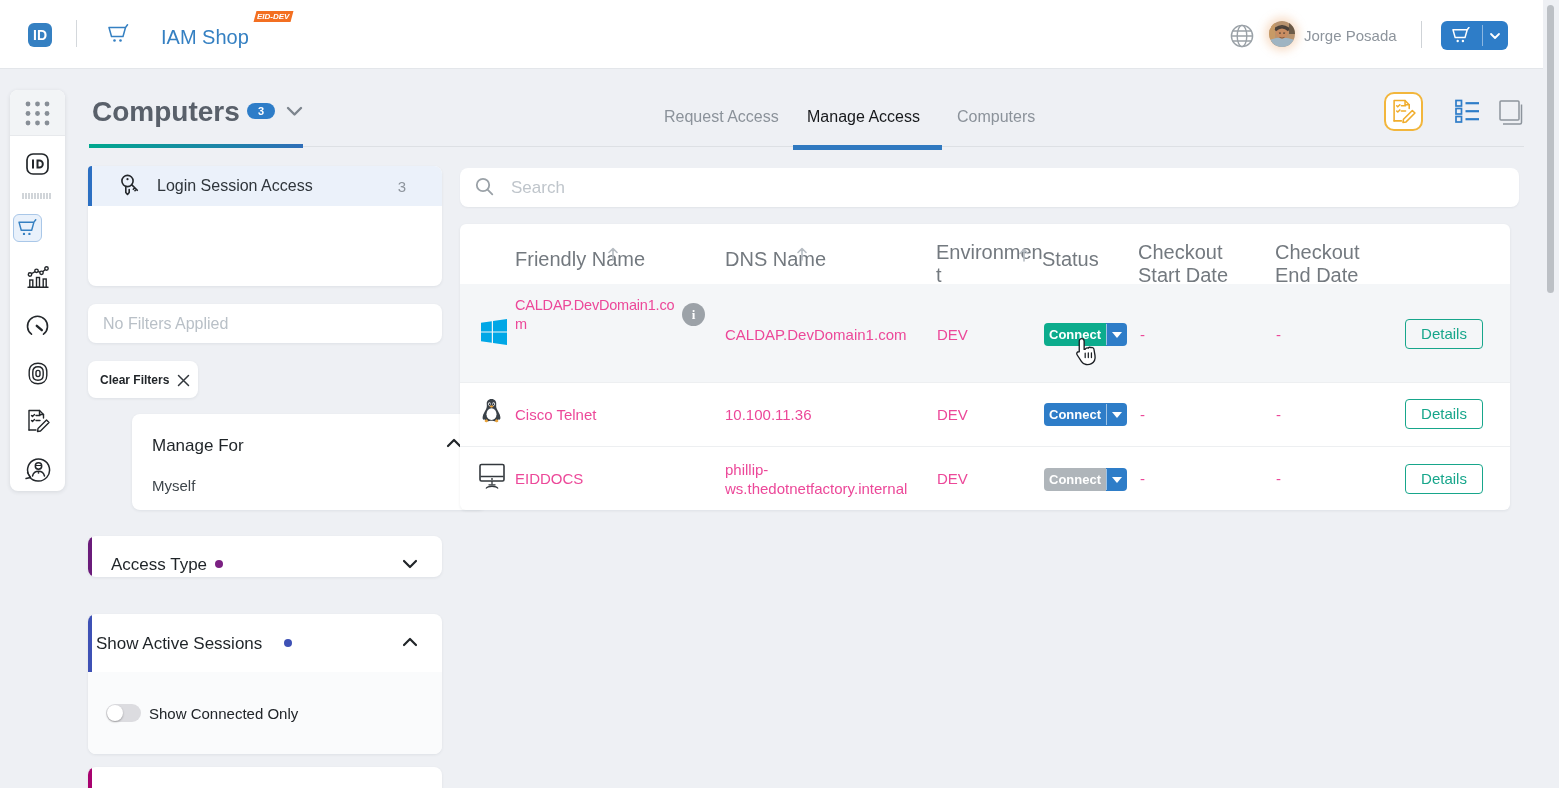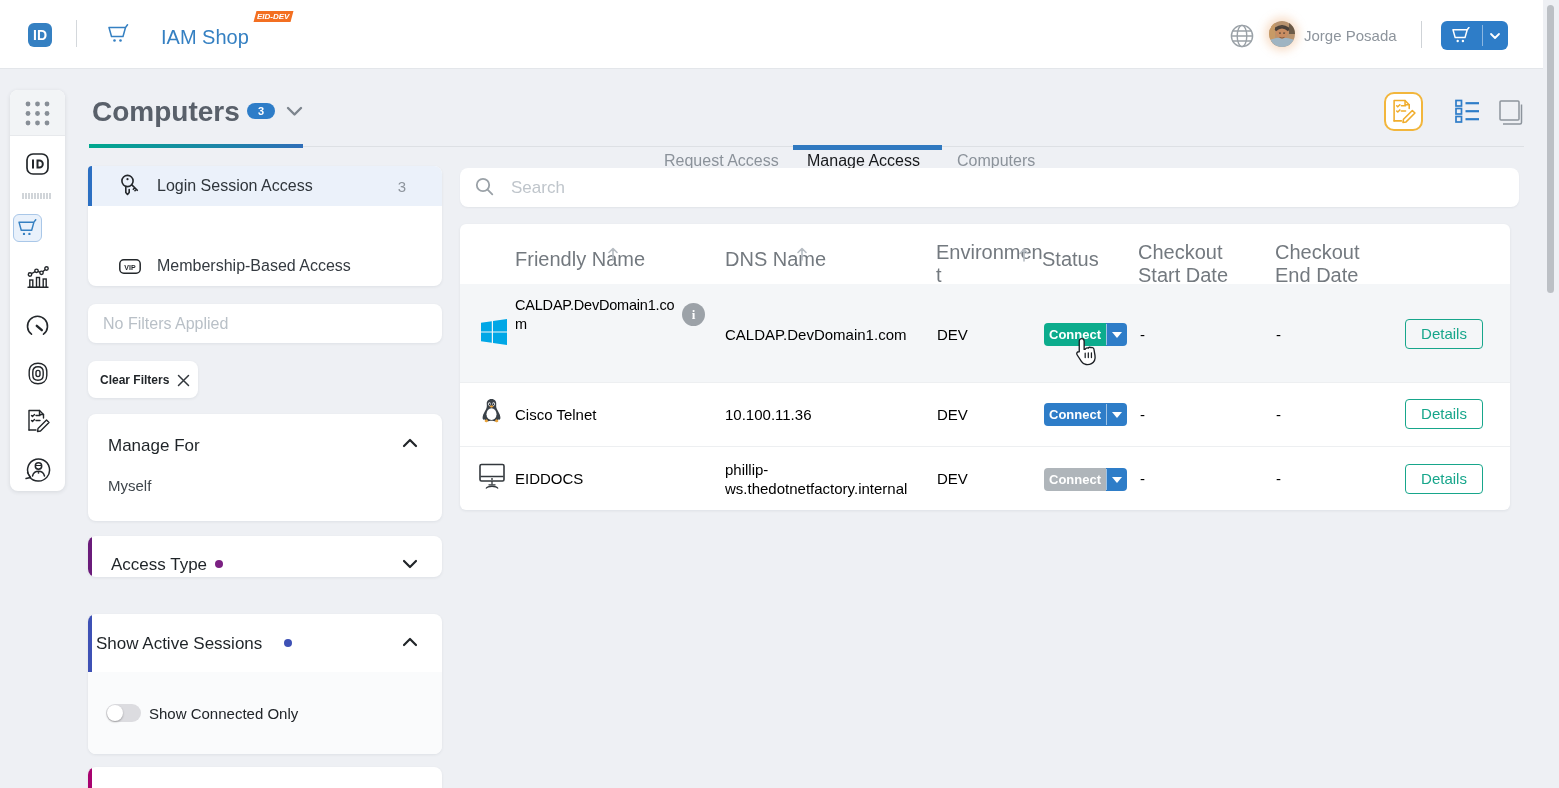--- a/index.html
+++ b/index.html
@@ -21,32 +21,32 @@
 
 #sidebar { left:10px; top:90px; width:55px; height:401px; background:#fff; border-radius:8px; box-shadow:0 1px 4px rgba(40,50,60,.12); }
 #waffle { left:0; top:0; width:55px; height:46px; background:#f2f4f6; border-bottom:1px solid #e7e9ec; border-radius:8px 8px 0 0; }
 #cartselbox { left:13px; top:214px; width:29px; height:28px; background:#e9f1fb; border:1px solid #a9c7e8; border-radius:6px; }
 
 #title { left:92px; top:96px; font-size:28px; font-weight:bold; color:#59606a; }
 #badge3 { left:247px; top:103px; width:28px; height:16px; background:#2e7dc8; border-radius:9px; color:#fff; font-size:11px; font-weight:bold; text-align:center; line-height:16px; }
 #hline { left:89px; top:146px; width:1435px; height:1px; background:#dde0e4; }
 #gradbar { left:89px; top:144px; width:214px; height:4px; background:linear-gradient(90deg,#00a88e,#2f6eb8); }
 #tabline { left:793px; top:145px; width:149px; height:5px; background:#3079c0; }
-.tab { position:absolute; top:108px; font-size:16px; color:#8b929a;margin-top:44px; }
+.tab { position:absolute; top:108px; font-size:16px; color:#8b929a; }
 
 .lcard { position:absolute; left:88px; width:354px; }
 .mrow { position:absolute; left:0; width:354px; height:40px; }
 .mtext { position:absolute; left:69px; top:11px; font-size:16px; color:#343a40; }
 .acchead { position:absolute; font-size:17px; color:#1f2428; font-weight:500; }
 .dot { position:absolute; width:8px; height:8px; border-radius:50%; }
 
 #search { left:460px; top:168px; width:1059px; height:39px; background:#fff; border-radius:8px; box-shadow:0 1px 2px rgba(40,50,60,.06); }
 #table { left:460px; top:224px; width:1050px; height:286px; background:#fff; border-radius:6px; box-shadow:0 1px 3px rgba(40,50,60,.08); overflow:hidden; }
 .th { position:absolute; font-size:20px; color:#73797f; }
-.td { position:absolute; font-size:15px; color:#000000; }
+.td { position:absolute; font-size:15px; color:#ec4899; }
 .row1bg { position:absolute; left:0; top:60px; width:1050px; height:98px; background:#f4f6f8; }
 .rowline { position:absolute; left:0; width:1050px; height:1px; background:#edeff1; }
 .connect { position:absolute; width:83px; height:23px; border-radius:4px; display:flex; }
 .cmain { width:62px; height:23px; color:#fff; font-size:13px; font-weight:bold; text-align:center; line-height:23px; border-radius:4px 0 0 4px; }
 .ccaret { width:21px; height:23px; border-radius:0 4px 4px 0; background:#2e7dc8; position:relative; }
 .ccaret:after { content:""; position:absolute; left:6px; top:9px; width:0; height:0; border-left:5px solid transparent; border-right:5px solid transparent; border-top:6px solid #fff; }
 .csep { position:absolute; left:62px; top:1px; width:1px; height:21px; background:rgba(255,255,255,.55); z-index:3; }
 .details { position:absolute; width:78px; height:30px; border:1px solid #17a68b; border-radius:4px; color:#17a68b; font-size:15px; font-weight:500; text-align:center; line-height:28px; }
 
 #sbthumb { left:1547px; top:5px; width:7px; height:288px; background:#bcc0c5; border-radius:4px; }
@@ -241,40 +241,33 @@
         <g fill="none" stroke="#23272b" stroke-width="1.6">
           <circle cx="7.5" cy="7" r="5.6"></circle>
           <circle cx="7.5" cy="5.2" r="1.1" fill="#23272b" stroke="none"></circle>
           <path d="M5.8 12.3 V18.5 L7.5 20.5 L9.2 18.5 V15.5" stroke-linejoin="round" stroke-linecap="round"></path>
           <path d="M11.6 10.6 L17.3 16.3 M14.8 13.8 L13.3 15.3 M16.3 15.3 L15 16.6" stroke-linecap="round"></path>
         </g>
       </svg>
       <div class="mtext" style="font-weight:500;color:#2f353b;">Login Session Access</div>
     <div style="position:absolute;right:36px;top:12px;font-size:15px;color:#8d949c;">3</div>
   </div>
-  <div class="mrow" style="top:80px;">
-      <svg style="position:absolute;left:31px;top:13px;" width="22" height="15" viewBox="0 0 22 15">
-        <rect x="0.8" y="0.8" width="20.4" height="13.4" rx="4" fill="none" stroke="#23272b" stroke-width="1.5"></rect>
-        <text x="11" y="10.5" font-size="7" font-weight="bold" fill="#23272b" text-anchor="middle" font-family="Liberation Sans">VIP</text>
-      </svg>
-      <div class="mtext">Membership-Based Access</div>
-    </div>
 </div>
 <div class="lcard card" style="top:304px;height:39px;">
     <div style="position:absolute;left:15px;top:11px;font-size:16px;color:#b9c0c7;">No Filters Applied</div>
   </div>
 <div class="abs card" style="left:88px;top:361px;width:110px;height:37px;">
   <div style="position:absolute;left:12px;top:12px;font-size:12px;font-weight:bold;color:#212529;">Clear Filters</div>
   <div class="abs" id="xicon" style="left:89px;top:13px;">
       <svg width="13" height="13" viewBox="0 0 13 13">
         <path d="M1.5 1.5 L11.5 11.5 M11.5 1.5 L1.5 11.5" stroke="#33383d" stroke-width="1.5" stroke-linecap="round"></path>
       </svg>
     </div>
 </div>
-<div class="lcard card" style="top:414px;height:107px;">
+<div class="lcard card" style="top:414px;height:96px;margin-left:44px;">
   <div class="acchead" style="left:20px;top:22px;">Manage For</div>
   <div class="abs chevup" style="left:314px;top:24px;">
       <svg width="16" height="10" viewBox="0 0 16 10">
         <path d="M2 8 L8 2 L14 8" fill="none" stroke="#212529" stroke-width="2.2" stroke-linecap="round" stroke-linejoin="round"></path>
       </svg>
     </div>
   <div style="position:absolute;left:20px;top:63px;font-size:15px;color:#3f464c;">Myself</div>
 </div>
 <div class="lcard card" style="top:536px;height:41px;overflow:hidden;">
   <div style="position:absolute;left:0;top:0;width:4px;height:57px;background:#6a1b7a;"></div>

